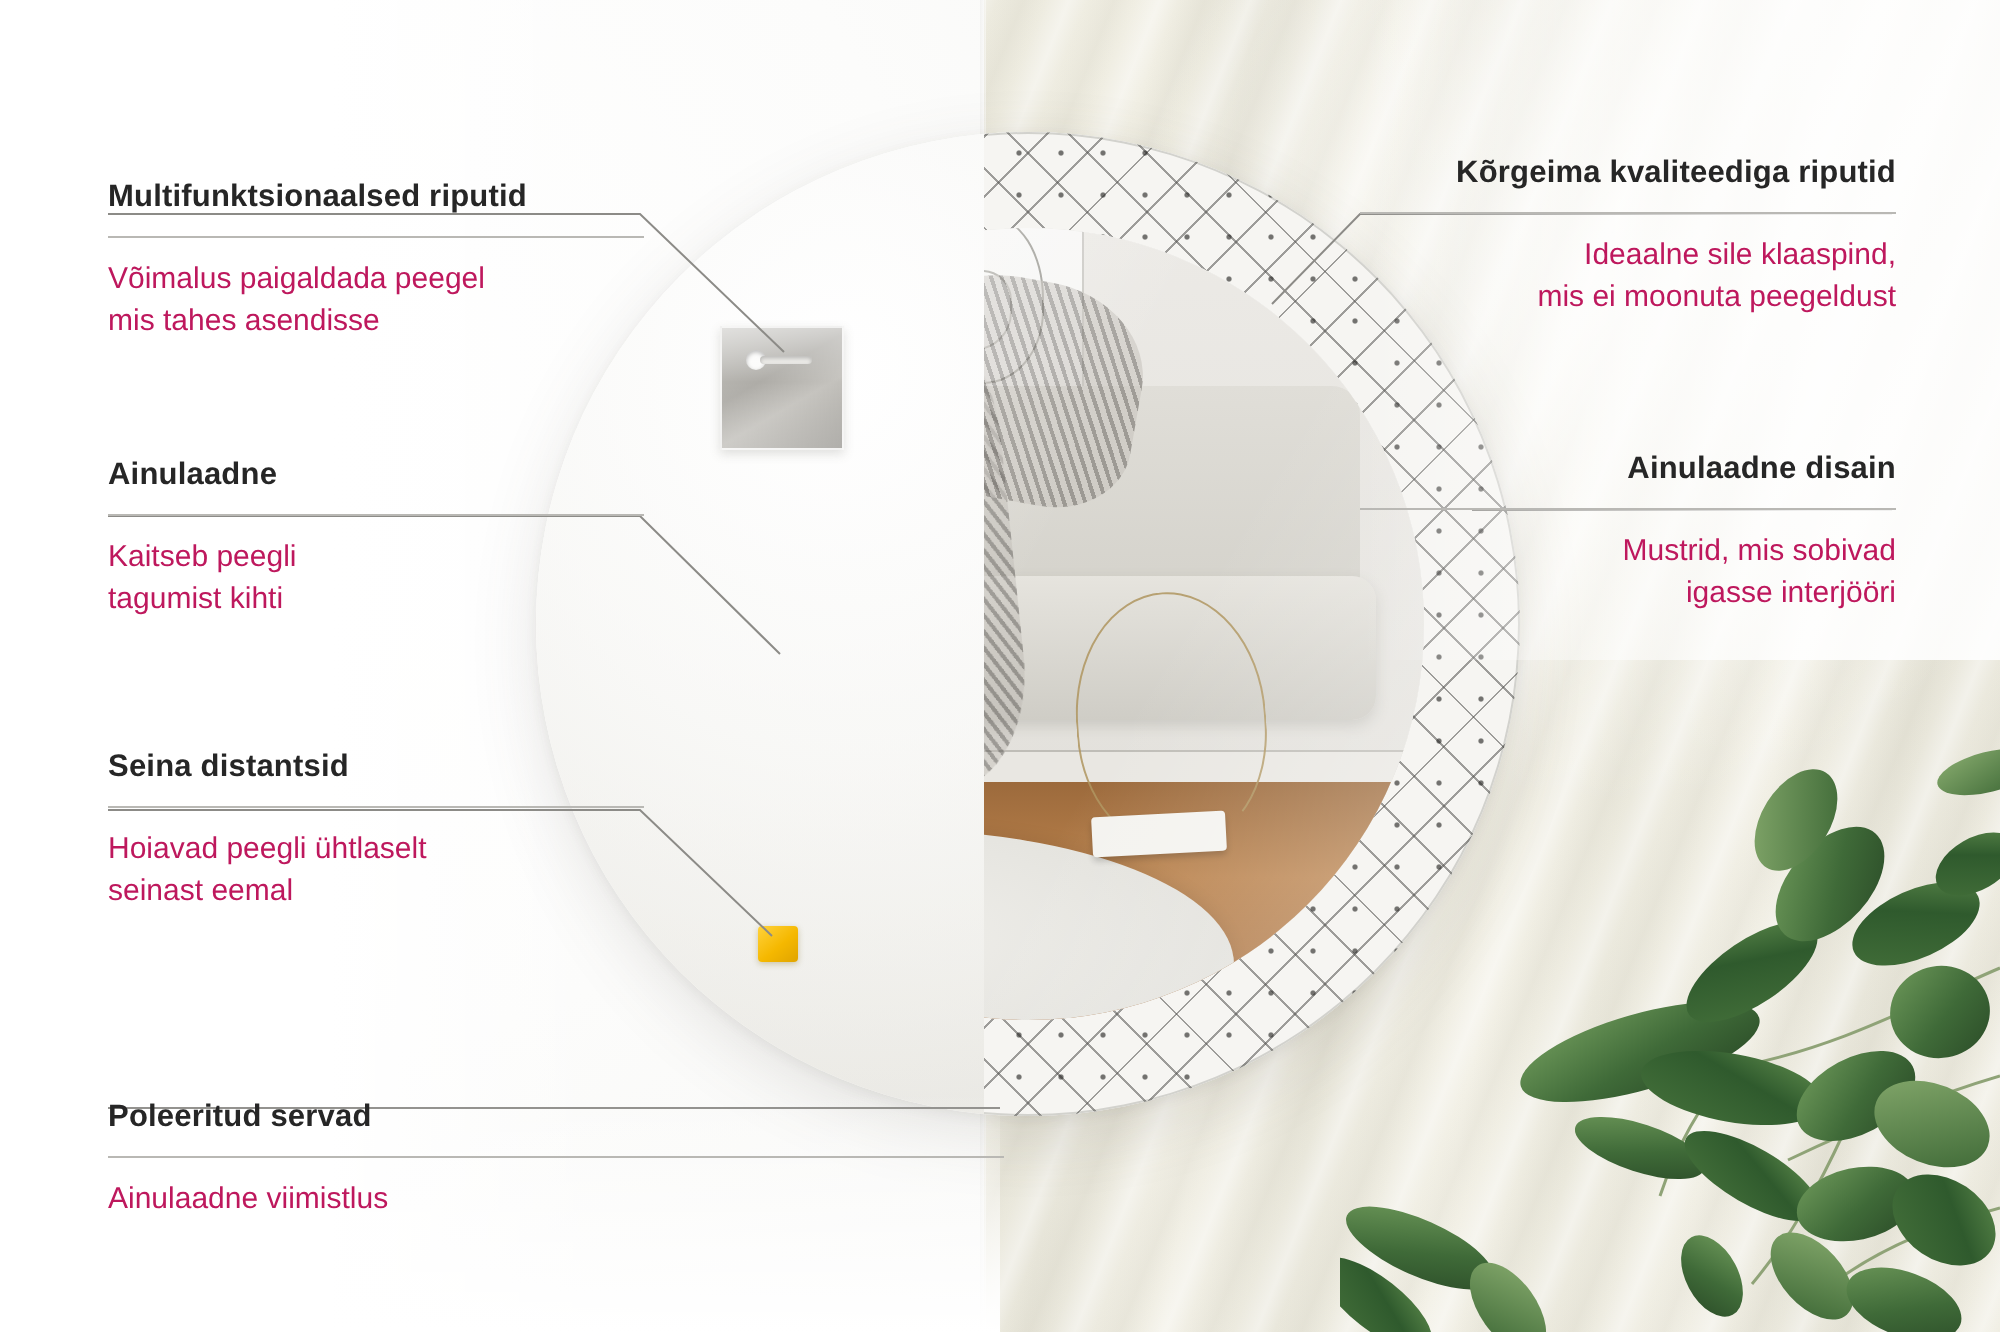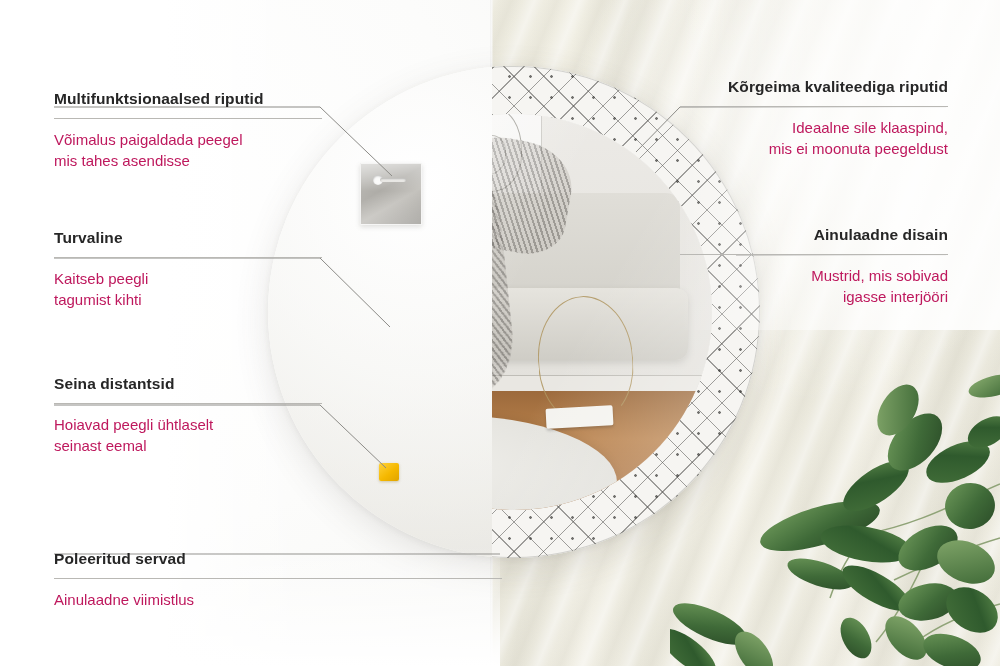--- a/index.html
+++ b/index.html
@@ -329,21 +329,21 @@
   <div class="right-wash"></div>
   <div class="bottom-fade"></div>
 
   <div class="callout left" id="c-hangers">
     <h3>Multifunktsionaalsed riputid</h3>
     <div class="rule"></div>
     <p>Võimalus paigaldada peegel<br>mis tahes asendisse</p>
   </div>
 
   <div class="callout left" id="c-film">
-    <h3>Turvaline</h3>
+    <h3>Ainulaadne</h3>
     <div class="rule"></div>
     <p>Kaitseb peegli<br>tagumist kihti</p>
   </div>
 
   <div class="callout left" id="c-spacers">
     <h3>Seina distantsid</h3>
     <div class="rule"></div>
     <p>Hoiavad peegli ühtlaselt<br>seinast eemal</p>
   </div>
 

